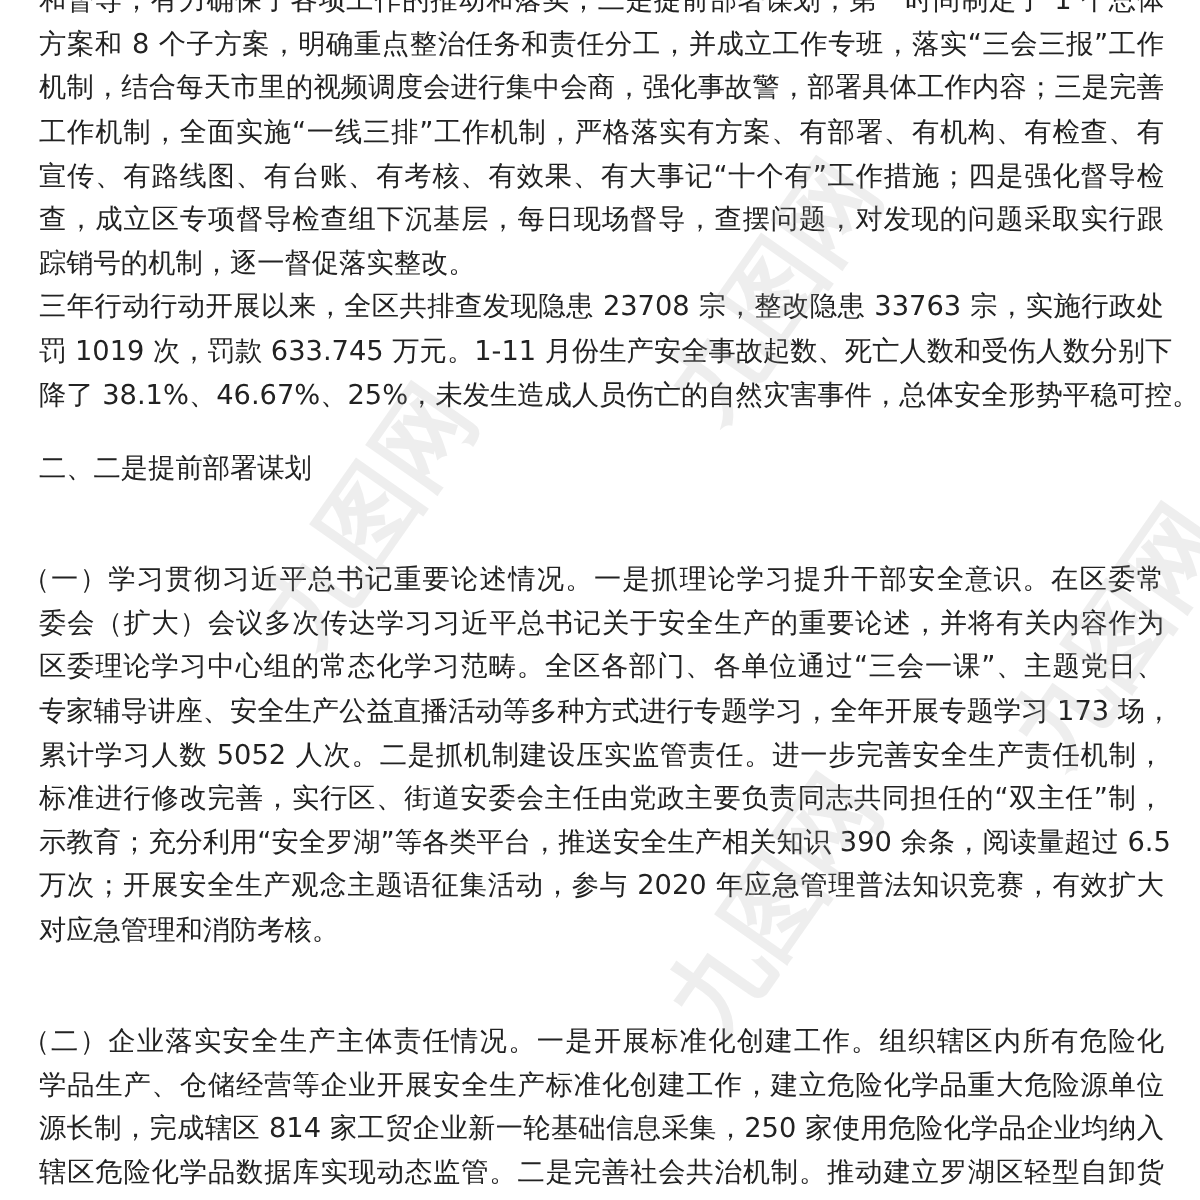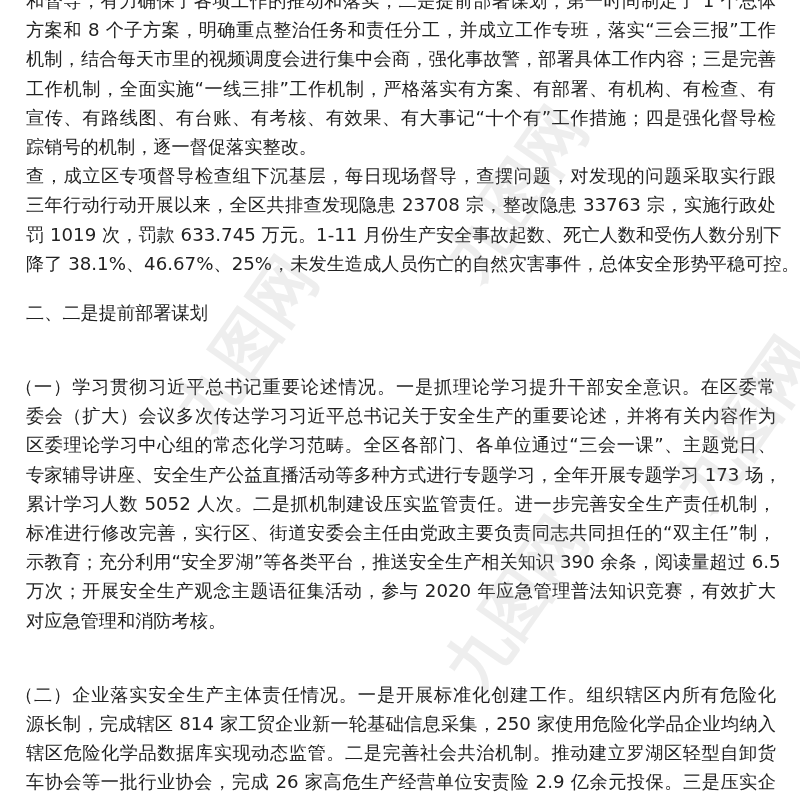--- a/index.html
+++ b/index.html
@@ -23,22 +23,22 @@
 </head>
 <body>
 
 <div class="page">
   <div>
     <div class="line">和督导，有力确保了各项工作的推动和落实；二是提前部署谋划，第一时间制定了 1 个总体</div>
     <div class="line">方案和 8 个子方案，明确重点整治任务和责任分工，并成立工作专班，落实“三会三报”工作</div>
     <div class="line">机制，结合每天市里的视频调度会进行集中会商，强化事故警，部署具体工作内容；三是完善</div>
     <div class="line">工作机制，全面实施“一线三排”工作机制，严格落实有方案、有部署、有机构、有检查、有</div>
     <div class="line">宣传、有路线图、有台账、有考核、有效果、有大事记“十个有”工作措施；四是强化督导检</div>
+    <div class="line">查，成立区专项督导检查组下沉基层，每日现场督导，查摆问题，对发现的问题采取实行跟</div>
     <div class="line last">踪销号的机制，逐一督促落实整改。</div>
-    <div class="line">查，成立区专项督导检查组下沉基层，每日现场督导，查摆问题，对发现的问题采取实行跟</div>
   </div>
   <div>
     <div class="line">三年行动行动开展以来，全区共排查发现隐患 23708 宗，整改隐患 33763 宗，实施行政处</div>
     <div class="line">罚 1019 次，罚款 633.745 万元。1-11 月份生产安全事故起数、死亡人数和受伤人数分别下</div>
     <div class="line">降了 38.1%、46.67%、25%，未发生造成人员伤亡的自然灾害事件，总体安全形势平稳可控。</div>
   </div>
   <div class="gap"></div>
   <div class="line heading">二、二是提前部署谋划</div>
   <div>
     <div class="line indent">（一）学习贯彻习近平总书记重要论述情况。一是抓理论学习提升干部安全意识。在区委常</div>
@@ -46,20 +46,21 @@
     <div class="line">区委理论学习中心组的常态化学习范畴。全区各部门、各单位通过“三会一课”、主题党日、</div>
     <div class="line">专家辅导讲座、安全生产公益直播活动等多种方式进行专题学习，全年开展专题学习 173 场，</div>
     <div class="line">累计学习人数 5052 人次。二是抓机制建设压实监管责任。进一步完善安全生产责任机制，</div>
     <div class="line">标准进行修改完善，实行区、街道安委会主任由党政主要负责同志共同担任的“双主任”制，</div>
     <div class="line">示教育；充分利用“安全罗湖”等各类平台，推送安全生产相关知识 390 余条，阅读量超过 6.5</div>
     <div class="line">万次；开展安全生产观念主题语征集活动，参与 2020 年应急管理普法知识竞赛，有效扩大</div>
     <div class="line last">对应急管理和消防考核。</div>
   </div>
   <div>
     <div class="line indent">（二）企业落实安全生产主体责任情况。一是开展标准化创建工作。组织辖区内所有危险化</div>
+    <div class="line">学品生产、仓储经营等企业开展安全生产标准化创建工作，建立危险化学品重大危险源单位</div>
     <div class="line">源长制，完成辖区 814 家工贸企业新一轮基础信息采集，250 家使用危险化学品企业均纳入</div>
     <div class="line">辖区危险化学品数据库实现动态监管。二是完善社会共治机制。推动建立罗湖区轻型自卸货</div>
     <div class="line">车协会等一批行业协会，完成 26 家高危生产经营单位安责险 2.9 亿余元投保。三是压实企</div>
   </div>
 </div>
 
 <div class="watermark" style="left:150px; top:300px;">九图网</div>
 <div class="watermark" style="left:420px; top:150px;">九图网</div>
 <div class="watermark" style="left:420px; top:560px;">九图网</div>
 <div class="watermark" style="left:650px; top:380px;">九图网</div>

